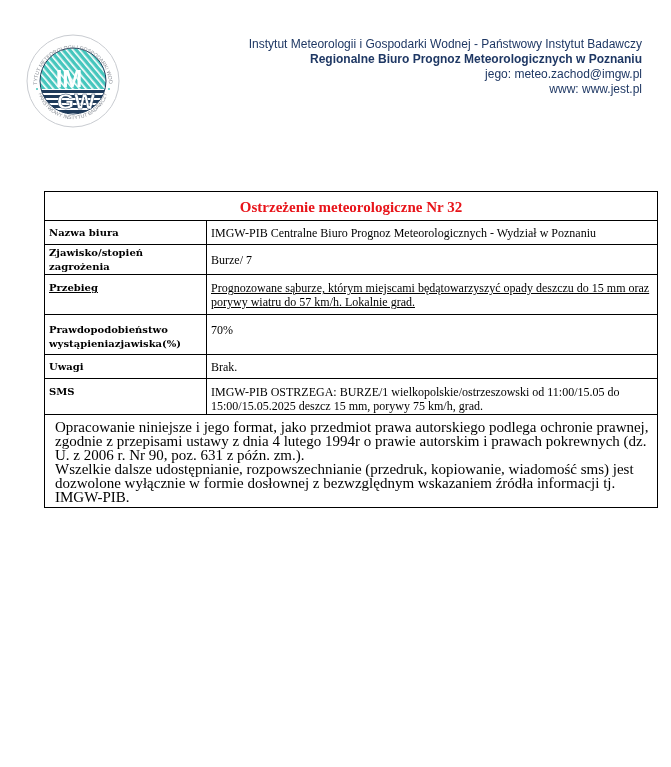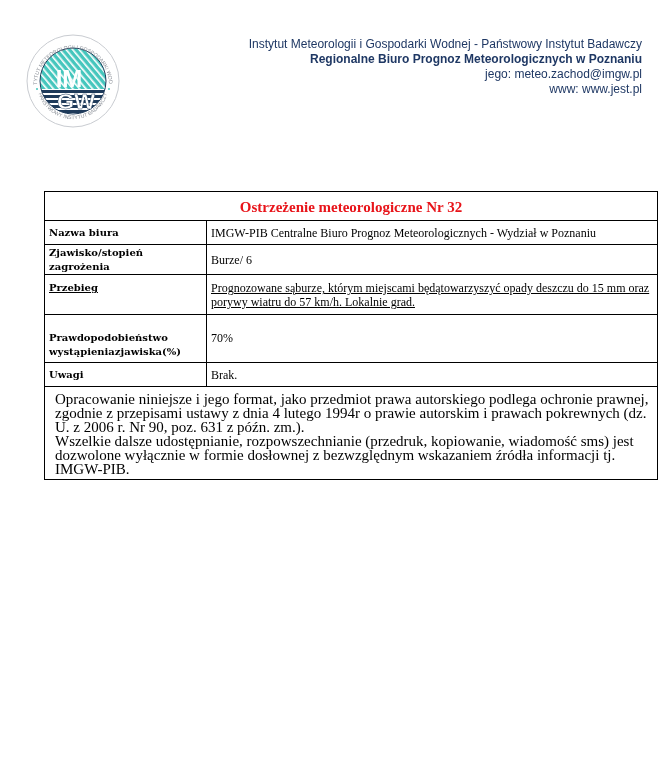--- a/index.html
+++ b/index.html
@@ -69,21 +69,21 @@
       vertical-align: middle;
       color: #e8141a;
       font-weight: bold;
       font-size: 15px;
       padding-top: 2px;
     }
     .warning tr.r-short td { height: 22px; vertical-align: middle; }
     .warning tr.r-short td.label,
     .warning tr.r-short td.value { padding-top: 1px; }
     .warning tr.r-przebieg td { height: 33px; padding-top: 6px; text-decoration: underline; }
-    .warning tr.r-prob td { height: 31px; padding-top: 16px; }
+    .warning tr.r-prob td { height: 31px; padding-top: 8px; }
     .warning tr.r-sms td { height: 29px; padding-top: 6px; }
     .warning tr.footer-row td {
       padding: 5px 2px 3px 2px;
       font-size: 15px;
       line-height: 14px;
     }
     .footer-row p { margin: 0; }
     .indent { padding-left: 8px; }
   </style>
 </head>
@@ -135,34 +135,38 @@
   <tbody>
       <tr class="title-row">
     <td colspan="2">Ostrzeżenie meteorologiczne Nr 32</td>
   </tr>
   <tr class="r-short">
     <td class="label">Nazwa biura</td>
     <td class="value">IMGW-PIB Centralne Biuro Prognoz Meteorologicznych - Wydział w Poznaniu</td>
   </tr>
   <tr class="r-short">
     <td class="label">Zjawisko/stopień zagrożenia</td>
-    <td class="value">Burze/ 6</td>
+    <td class="value">Burze/ 7</td>
   </tr>
   <tr class="r-przebieg">
     <td class="label">Przebieg</td>
     <td class="value">Prognozowane sąburze, którym miejscami będątowarzyszyć  opady deszczu do 15 mm oraz porywy wiatru do 57 km/h. Lokalnie grad.</td>
   </tr>
   <tr class="r-prob">
     <td class="label">Prawdopodobieństwo wystąpieniazjawiska(%)</td>
     <td class="value">70%</td>
   </tr>
   <tr class="r-short">
     <td class="label">Uwagi</td>
     <td class="value">Brak.</td>
   </tr>
+  <tr class="r-sms">
+    <td class="label">SMS</td>
+    <td class="value">IMGW-PIB OSTRZEGA: BURZE/1 wielkopolskie/ostrzeszowski od 11:00/15.05 do 15:00/15.05.2025 deszcz 15 mm, porywy 75 km/h, grad.</td>
+  </tr>
   <tr class="footer-row">
     <td colspan="2">
       <p class="indent">Opracowanie niniejsze i jego format, jako przedmiot prawa autorskiego podlega ochronie prawnej, zgodnie z przepisami ustawy z dnia 4 lutego 1994r o prawie autorskim i prawach pokrewnych (dz. U. z 2006 r. Nr 90, poz. 631 z późn.  zm.).</p>
       <p class="indent">Wszelkie dalsze udostępnianie, rozpowszechnianie (przedruk, kopiowanie, wiadomość   sms) jest dozwolone wyłącznie w formie dosłownej z bezwzględnym wskazaniem źródła  informacji tj. IMGW-PIB.</p>
     </td>
   </tr>
 </tbody>
   </table>
 
 </body></html>

